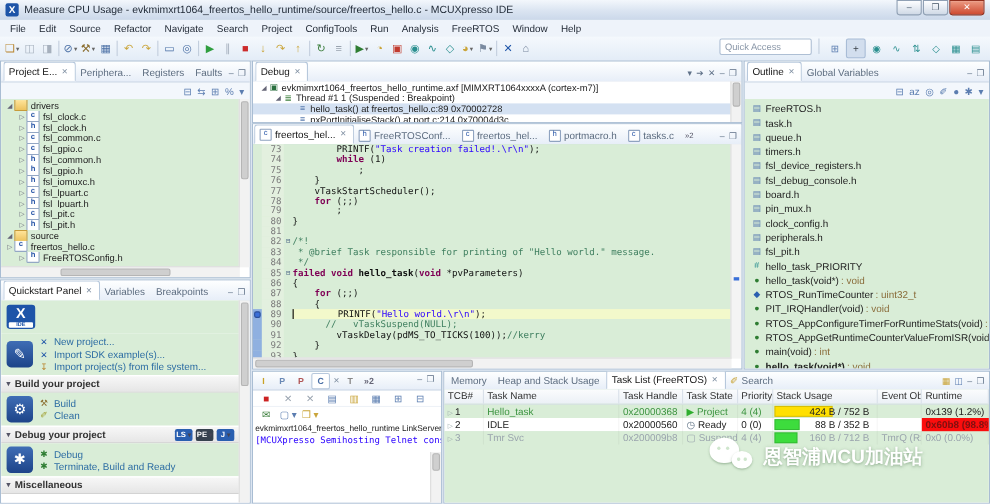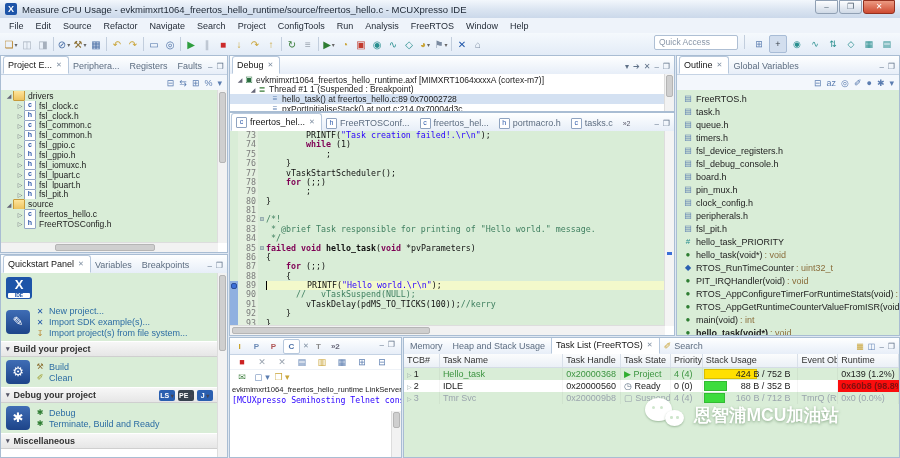--- a/index.html
+++ b/index.html
@@ -270,59 +270,64 @@
         <span class="fico hfile">h</span>
         <span>fsl_clock.h</span>
       </div>
       <div class="trow" style="height: 9.85px; padding-left: 15px; font-size: 8.5px;">
         <span class="exp">▷</span>
         <span class="fico cfile">c</span>
         <span>fsl_common.c</span>
       </div>
       <div class="trow" style="height: 9.85px; padding-left: 15px; font-size: 8.5px;">
         <span class="exp">▷</span>
+        <span class="fico cfile">c</span>
+        <span>fsl_gpio.c</span>
+      </div>
+      <div class="trow" style="height: 9.85px; padding-left: 15px; font-size: 8.5px;">
+        <span class="exp">▷</span>
         <span class="fico hfile">h</span>
         <span>fsl_common.h</span>
       </div>
       <div class="trow" style="height: 9.85px; padding-left: 15px; font-size: 8.5px;">
         <span class="exp">▷</span>
-        <span class="fico cfile">c</span>
-        <span>fsl_gpio.c</span>
-      </div>
-      <div class="trow" style="height: 9.85px; padding-left: 15px; font-size: 8.5px;">
-        <span class="exp">▷</span>
         <span class="fico hfile">h</span>
         <span>fsl_gpio.h</span>
       </div>
       <div class="trow" style="height: 9.85px; padding-left: 15px; font-size: 8.5px;">
         <span class="exp">▷</span>
         <span class="fico hfile">h</span>
         <span>fsl_iomuxc.h</span>
       </div>
       <div class="trow" style="height: 9.85px; padding-left: 15px; font-size: 8.5px;">
         <span class="exp">▷</span>
         <span class="fico cfile">c</span>
         <span>fsl_lpuart.c</span>
       </div>
       <div class="trow" style="height: 9.85px; padding-left: 15px; font-size: 8.5px;">
         <span class="exp">▷</span>
         <span class="fico hfile">h</span>
         <span>fsl_lpuart.h</span>
+      </div>
+      <div class="trow" style="height: 9.85px; padding-left: 15px; font-size: 8.5px;">
+        <span class="exp">▷</span>
+        <span class="fico cfile">c</span>
+        <span>fsl_pit.c</span>
       </div>
       <div class="trow" style="height: 9.85px; padding-left: 15px; font-size: 8.5px;">
         <span class="exp">▷</span>
         <span class="fico hfile">h</span>
         <span>fsl_pit.h</span>
       </div>
       <div class="trow" style="height: 9.85px; padding-left: 4px; font-size: 8.5px;">
         <span class="exp">◢</span>
         <span class="fico folder"></span>
         <span>source</span>
       </div>
-      <div class="trow" style="height: 9.85px; padding-left: 15px; font-size: 8.5px;">
+      <div class="trow" style="height: 9.85px; padding-left: 4px; font-size: 8.5px;">
         <span class="exp">▷</span>
         <span class="fico cfile">c</span>
         <span>freertos_hello.c</span>
       </div>
       <div class="trow" style="height: 9.85px; padding-left: 15px; font-size: 8.5px;">
         <span class="exp">▷</span>
         <span class="fico hfile">h</span>
         <span>FreeRTOSConfig.h</span>
       </div>
     </div>

